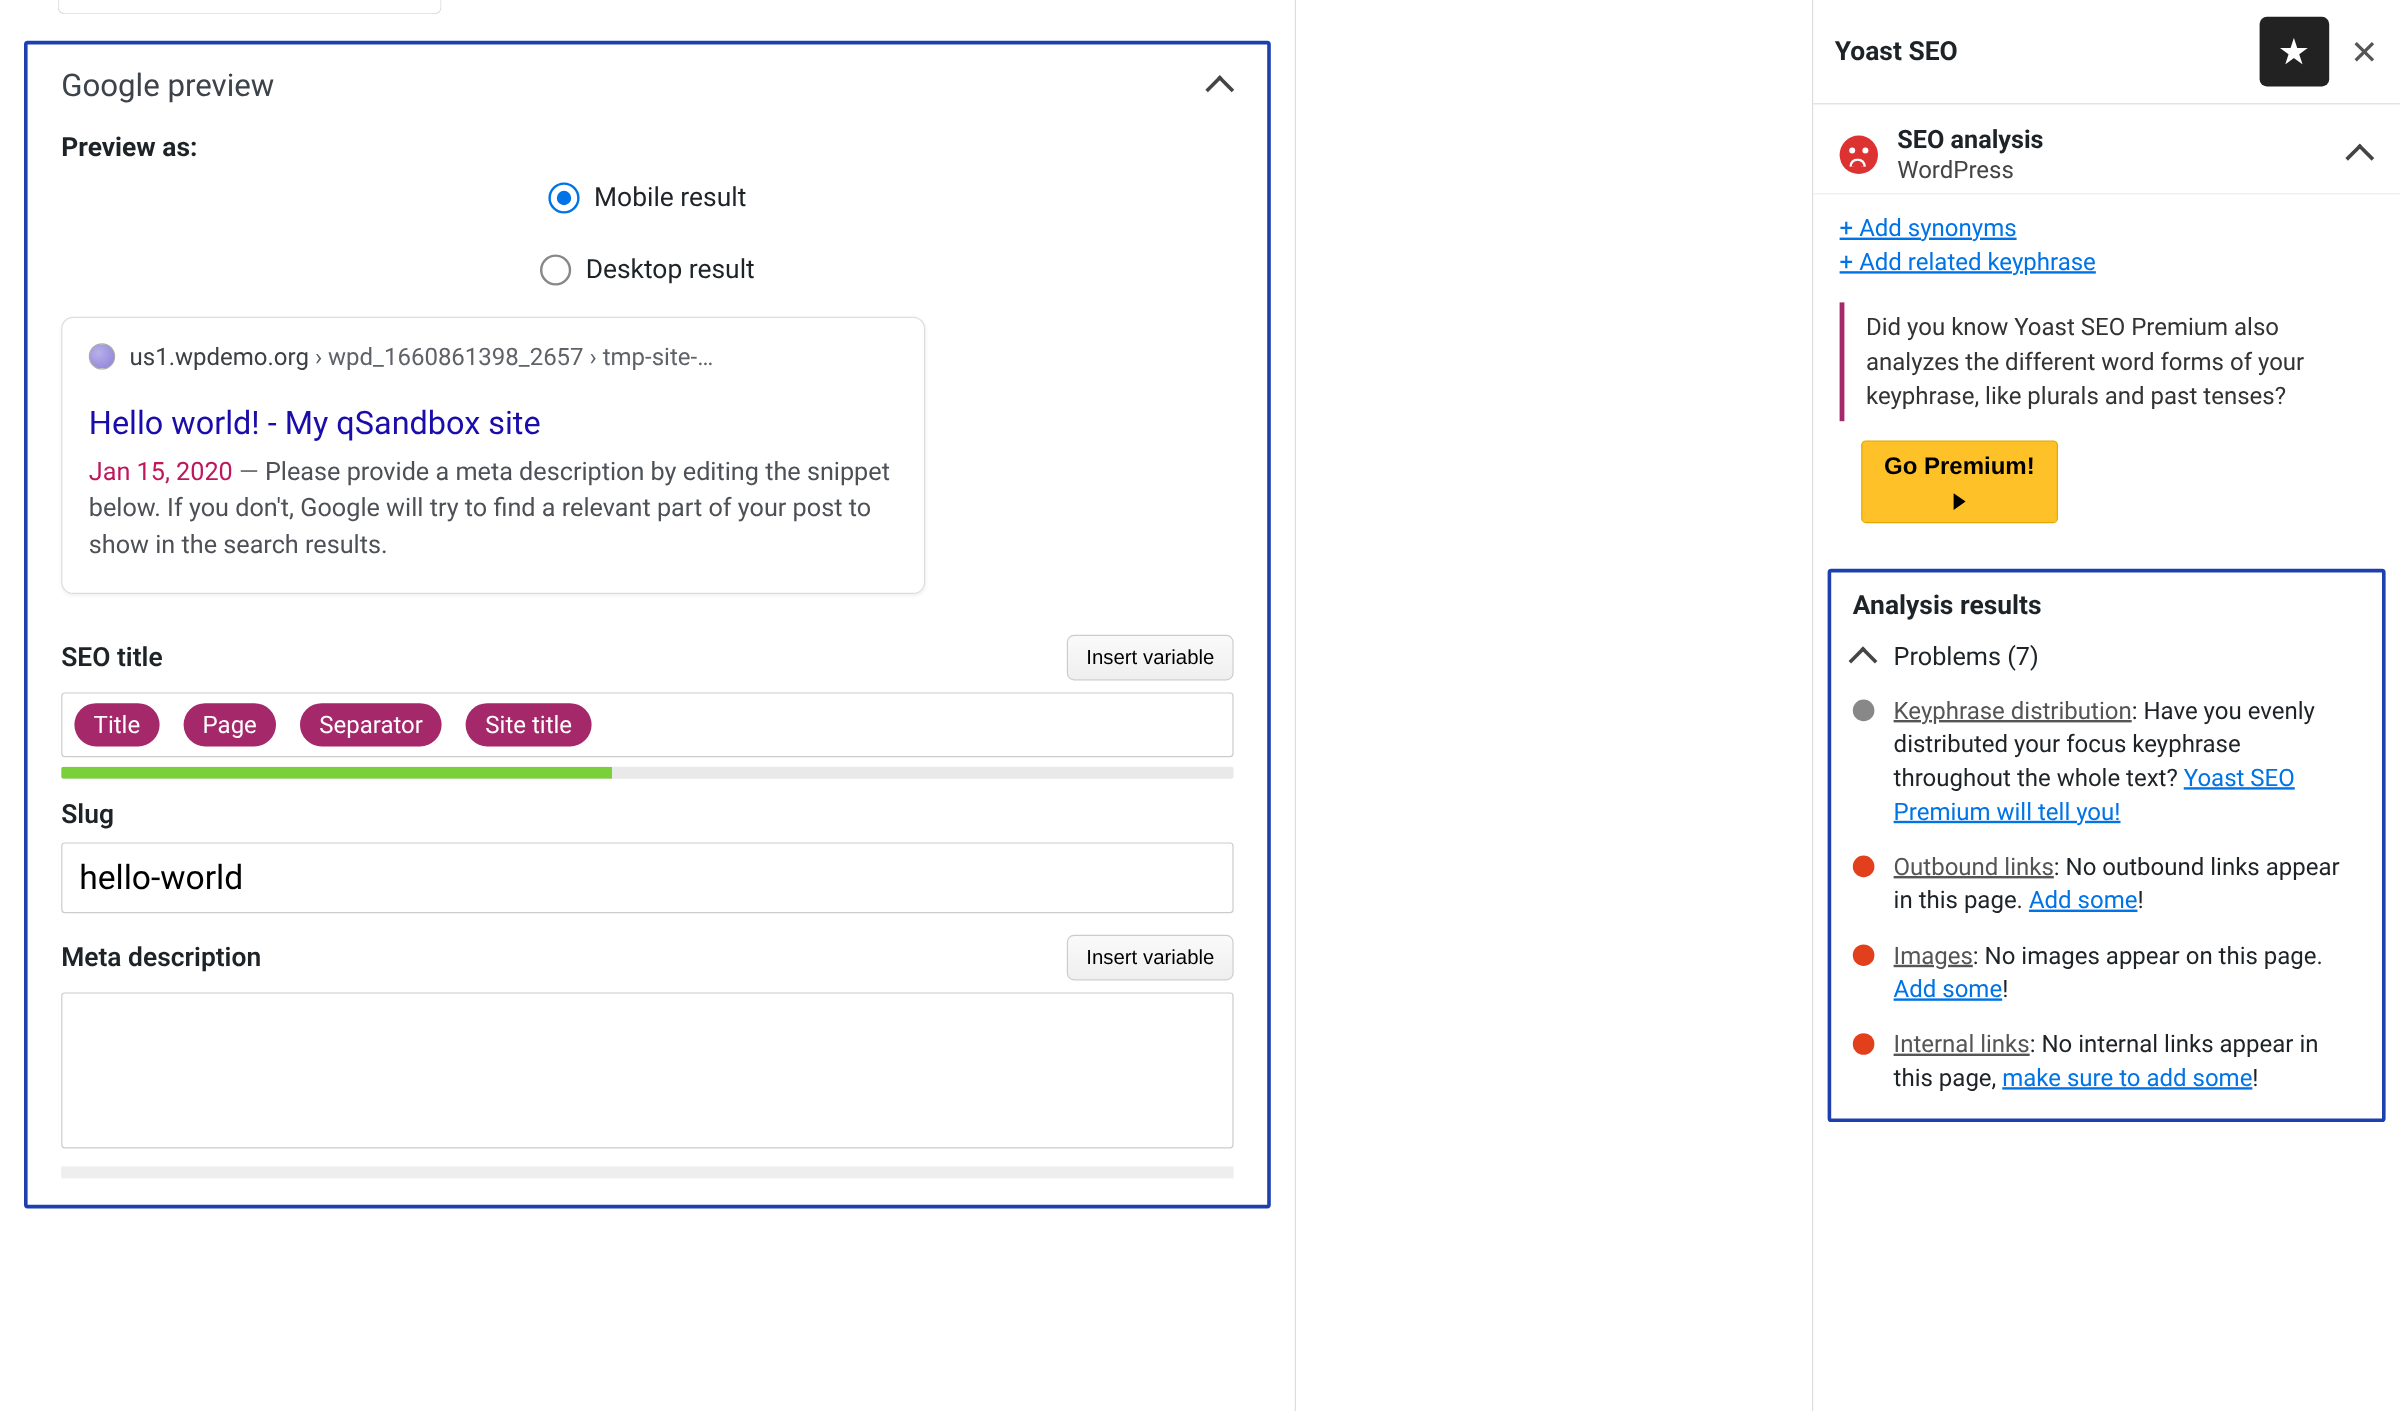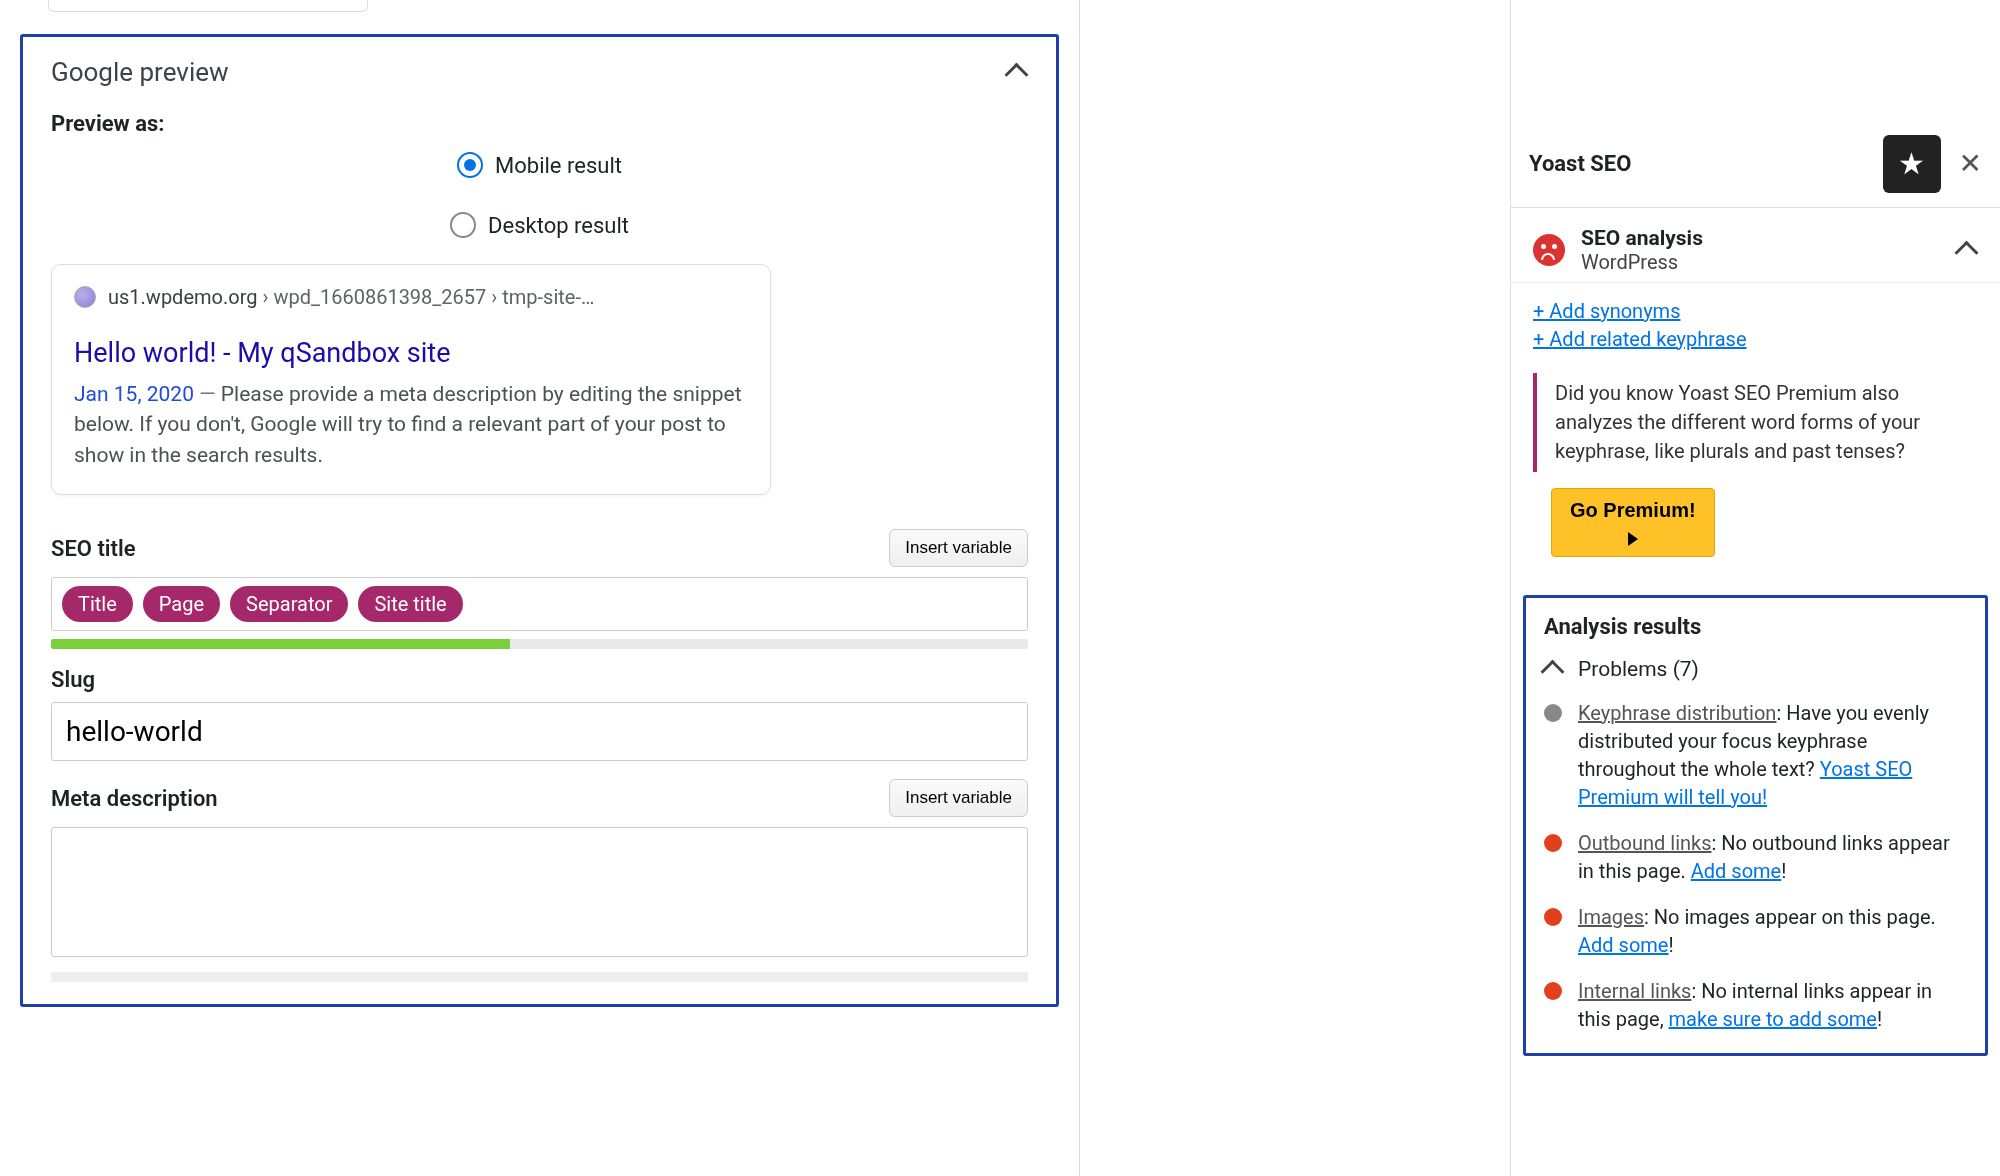--- a/index.html
+++ b/index.html
@@ -17,21 +17,20 @@
     width: 1080px;
     padding: 0 20px 20px 20px;
     border-right: 1px solid #ddd;
   }
   .spacer-col { flex: 1; }
   .sidebar-col {
     width: 490px;
     border-left: 1px solid #ddd;
     display: flex;
     flex-direction: column;
-    justify-content: center;
   }
   
   .ghost-top {
     height: 12px;
     width: 320px;
     border: 1px solid #ddd;
     border-top: none;
     border-radius: 0 0 6px 6px;
     margin-left: 28px;
     margin-bottom: 22px;
@@ -74,33 +73,33 @@
   .snippet-url-row { display:flex; align-items:center; gap:12px; font-size:20px; margin-bottom:28px;}
   .globe {
     width:22px; height:22px; border-radius:50%;
     background: radial-gradient(circle at 35% 35%, #b8b0e8, #8a7fd8);
     border:1px solid #aaa;
   }
   .snip-domain { color:#3c4043; }
   .snip-path { color:#5f6368; }
   .snip-title { color:#1a0dab; font-size:27px; margin-bottom:10px; }
   .snip-body { font-size:21px; color:#4d5156; line-height:1.45; }
-  .snip-date { color:#1d4ed8; }
+  .snip-date { color:#be185d; }
   .snip-sep { color:#70757a; }
   .field-block { margin-bottom: 18px; }
   .field-head { display:flex; justify-content:space-between; align-items:center; margin-bottom:10px;}
   .field-label { font-size:22px; font-weight:600; }
   .btn-insert {
     background: linear-gradient(#fafafa,#efefef);
     border:1px solid #ccc; border-radius:6px;
     padding:8px 15px; font-size:17px; cursor:pointer;
   }
   .title-input {
     border:1px solid #ccc; border-radius:3px; padding:8px 10px;
-    display:flex; gap:10px; min-height:48px; align-items:center;
+    display:flex; gap:20px; min-height:48px; align-items:center;
   }
   .chip {
     background:#a4286a; color:#fff; padding:6px 16px;
     border-radius:999px; font-size:20px;
   }
   .progress-track { height:10px; background:#e9e9e9; margin-top:8px; border-radius:2px; overflow:hidden;}
   .progress-fill { height:100%; background:#7ad03a; }
   .text-input {
     width:100%; border:1px solid #ccc; border-radius:3px;
     padding:12px 14px; font-size:28px; font-family:inherit;

